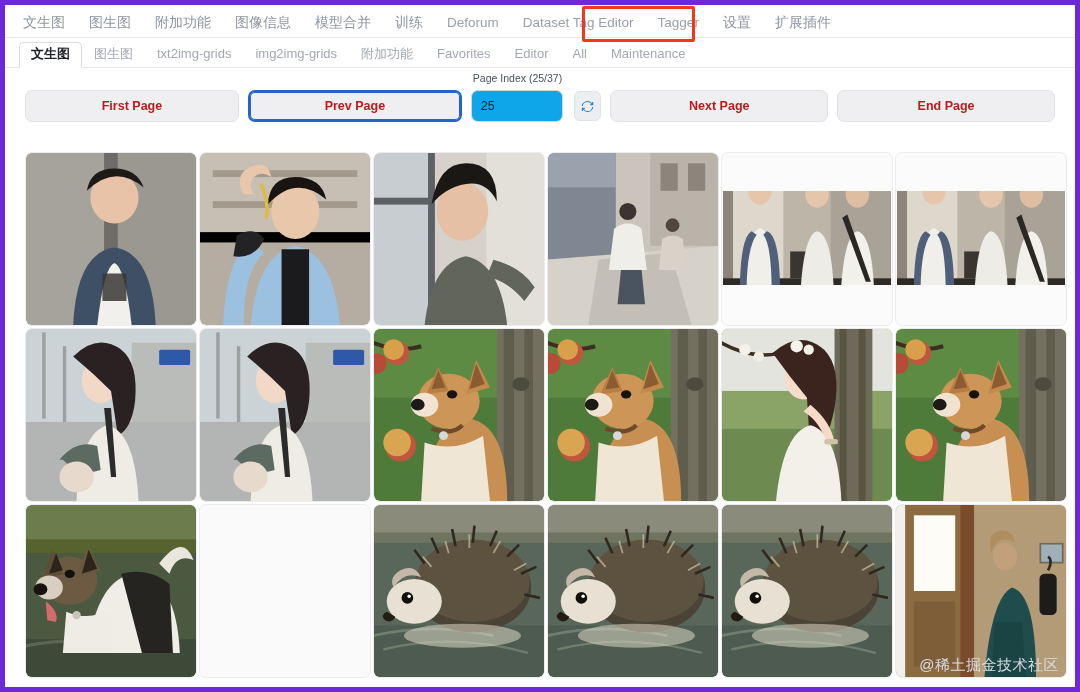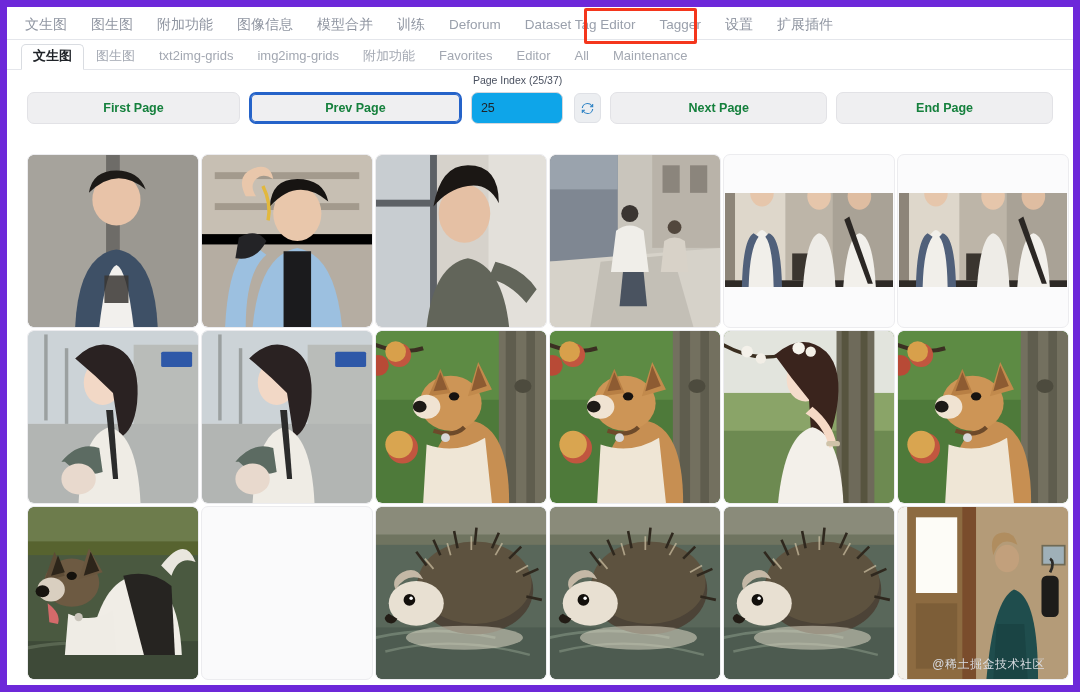--- a/index.html
+++ b/index.html
@@ -7,21 +7,21 @@
     width: 1080px; height: 692px;
     background: #ffffff;
     font-family: "Liberation Sans", "DejaVu Sans", sans-serif;
     overflow: hidden;
   }
 
   #app {
     position: relative;
     width: 1080px; height: 692px;
     background: #ffffff;
-    border: 7px solid #6d28d9;
+    border: 5px solid #6d28d9;
   }
 
   
   .top-tabbar {
     position: relative;
     height: 33px;
     display: flex;
     align-items: flex-end;
     padding-left: 6px;
     border-bottom: 1px solid #e4e6eb;
@@ -102,21 +102,21 @@
     left: 20px; right: 20px; top: 22px;
     display: flex;
     align-items: center;
     gap: 9px;
   }
   .pg-btn {
     height: 32px;
     background: #efeff1;
     border: 1px solid #e2e2e6;
     border-radius: 7px;
-    color: #15803d;
+    color: #b91c1c;
     font-size: 12.5px;
     font-weight: 600;
     display: flex;
     align-items: center;
     justify-content: center;
     cursor: pointer;
     font-family: inherit;
   }
   .pg-btn.first { width: 218px; }
   .pg-btn.prev  {
@@ -189,22 +189,22 @@
   }
   .thumb.letterbox {
     top: 38px; bottom: 40px; left: 1px; right: 1px;
     border-radius: 0;
   }
   .thumb > svg { display: block; width: 100%; height: 100%; }
 
   
   .watermark {
     position: absolute;
-    right: 28px; bottom: 12px;
-    font-size: 12px;
+    right: 16px; bottom: 12px;
+    font-size: 15px;
     color: #d9dce1;
     letter-spacing: 0.5px;
     user-select: none;
     margin-top: 32px;
   }
 </style>
 </head>
 <body>
 
 <div id="app">

